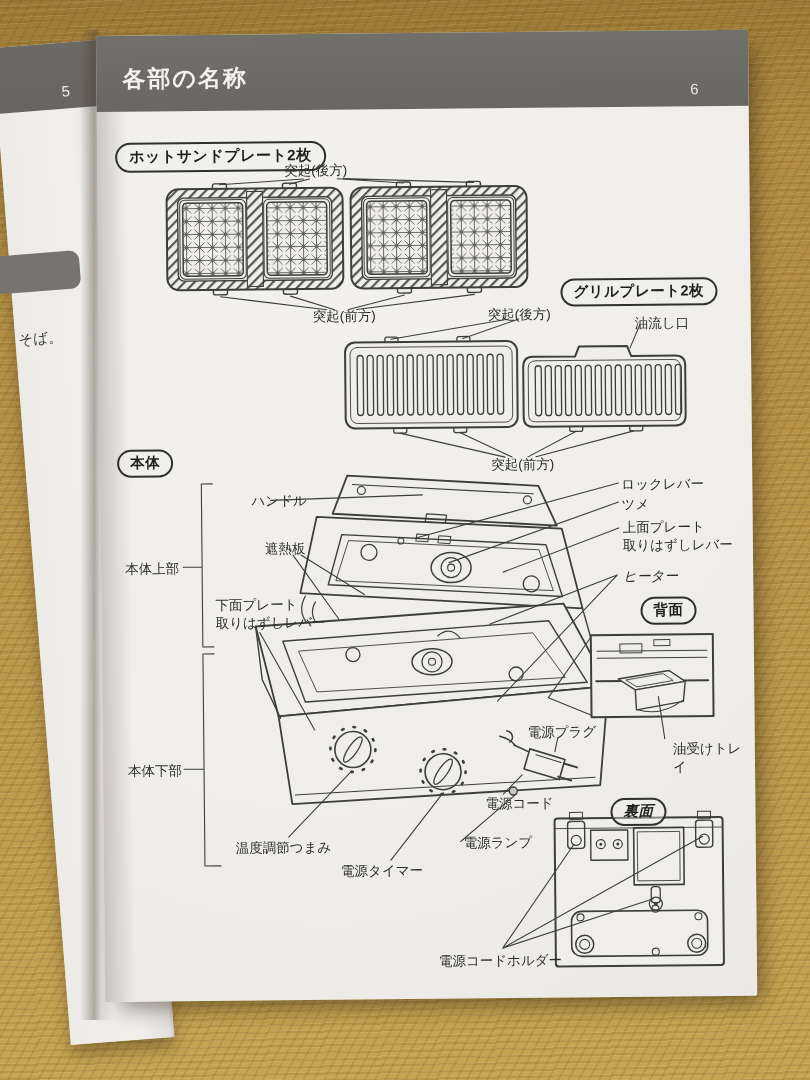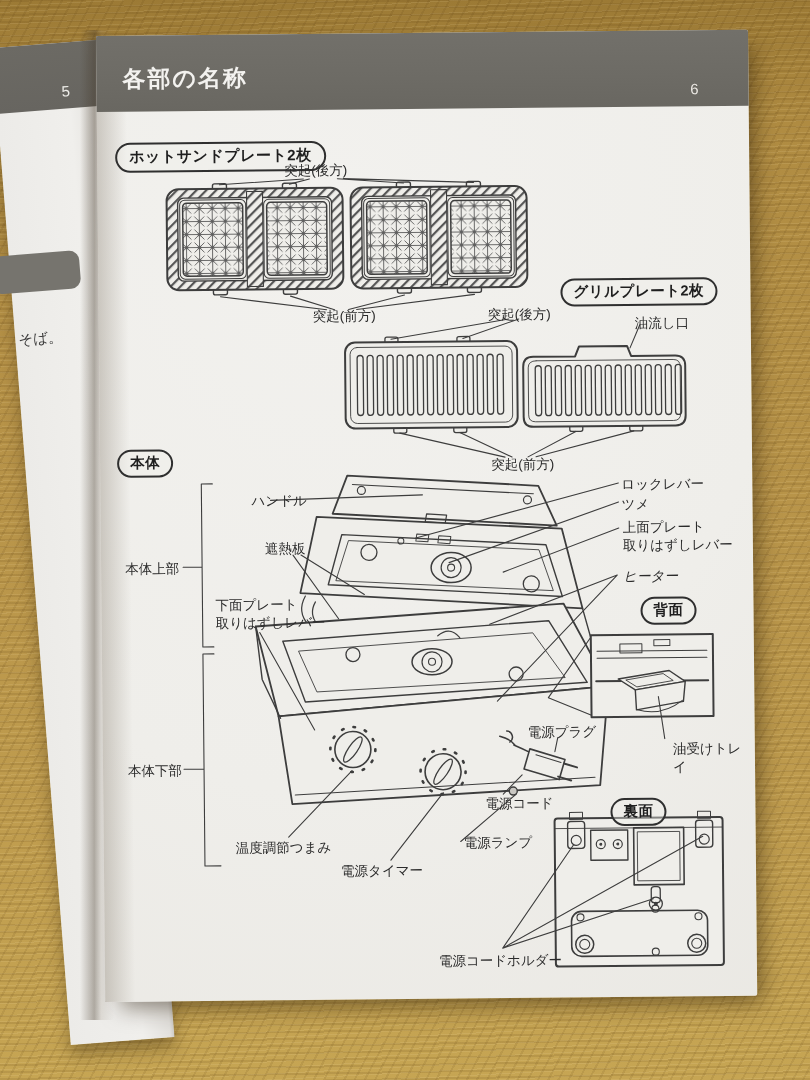--- a/index.html
+++ b/index.html
@@ -304,16 +304,16 @@
     <div class="lbl" style="left:25px;top:727px;">本体下部</div>
     <div class="lbl" style="left:132px;top:805px;">温度調節つまみ</div>
     <div class="lbl" style="left:237px;top:829px;text-align:center;">電源タイマー</div>
     <div class="lbl" style="left:360px;top:802px;">電源ランプ</div>
     <div class="lbl" style="left:425px;top:692px;">電源プラグ</div>
     <div class="lbl" style="left:382px;top:763px;">電源コード</div>
 
     <div class="oval sm" style="left:539px;top:566px;text-align:center;">背面</div>
     <div class="lbl" style="left:527px;top:710px;margin-left:43px;">油受けトレイ</div>
 
-    <div class="oval sm" style="left:507px;top:767px;">裏面</div>
+    <div class="oval sm" style="left:507px;top:767px;font-style:italic;">裏面</div>
     <div class="lbl" style="left:334px;top:920px;">電源コードホルダー</div>
   </div>
 </div>
 
 </body></html>

